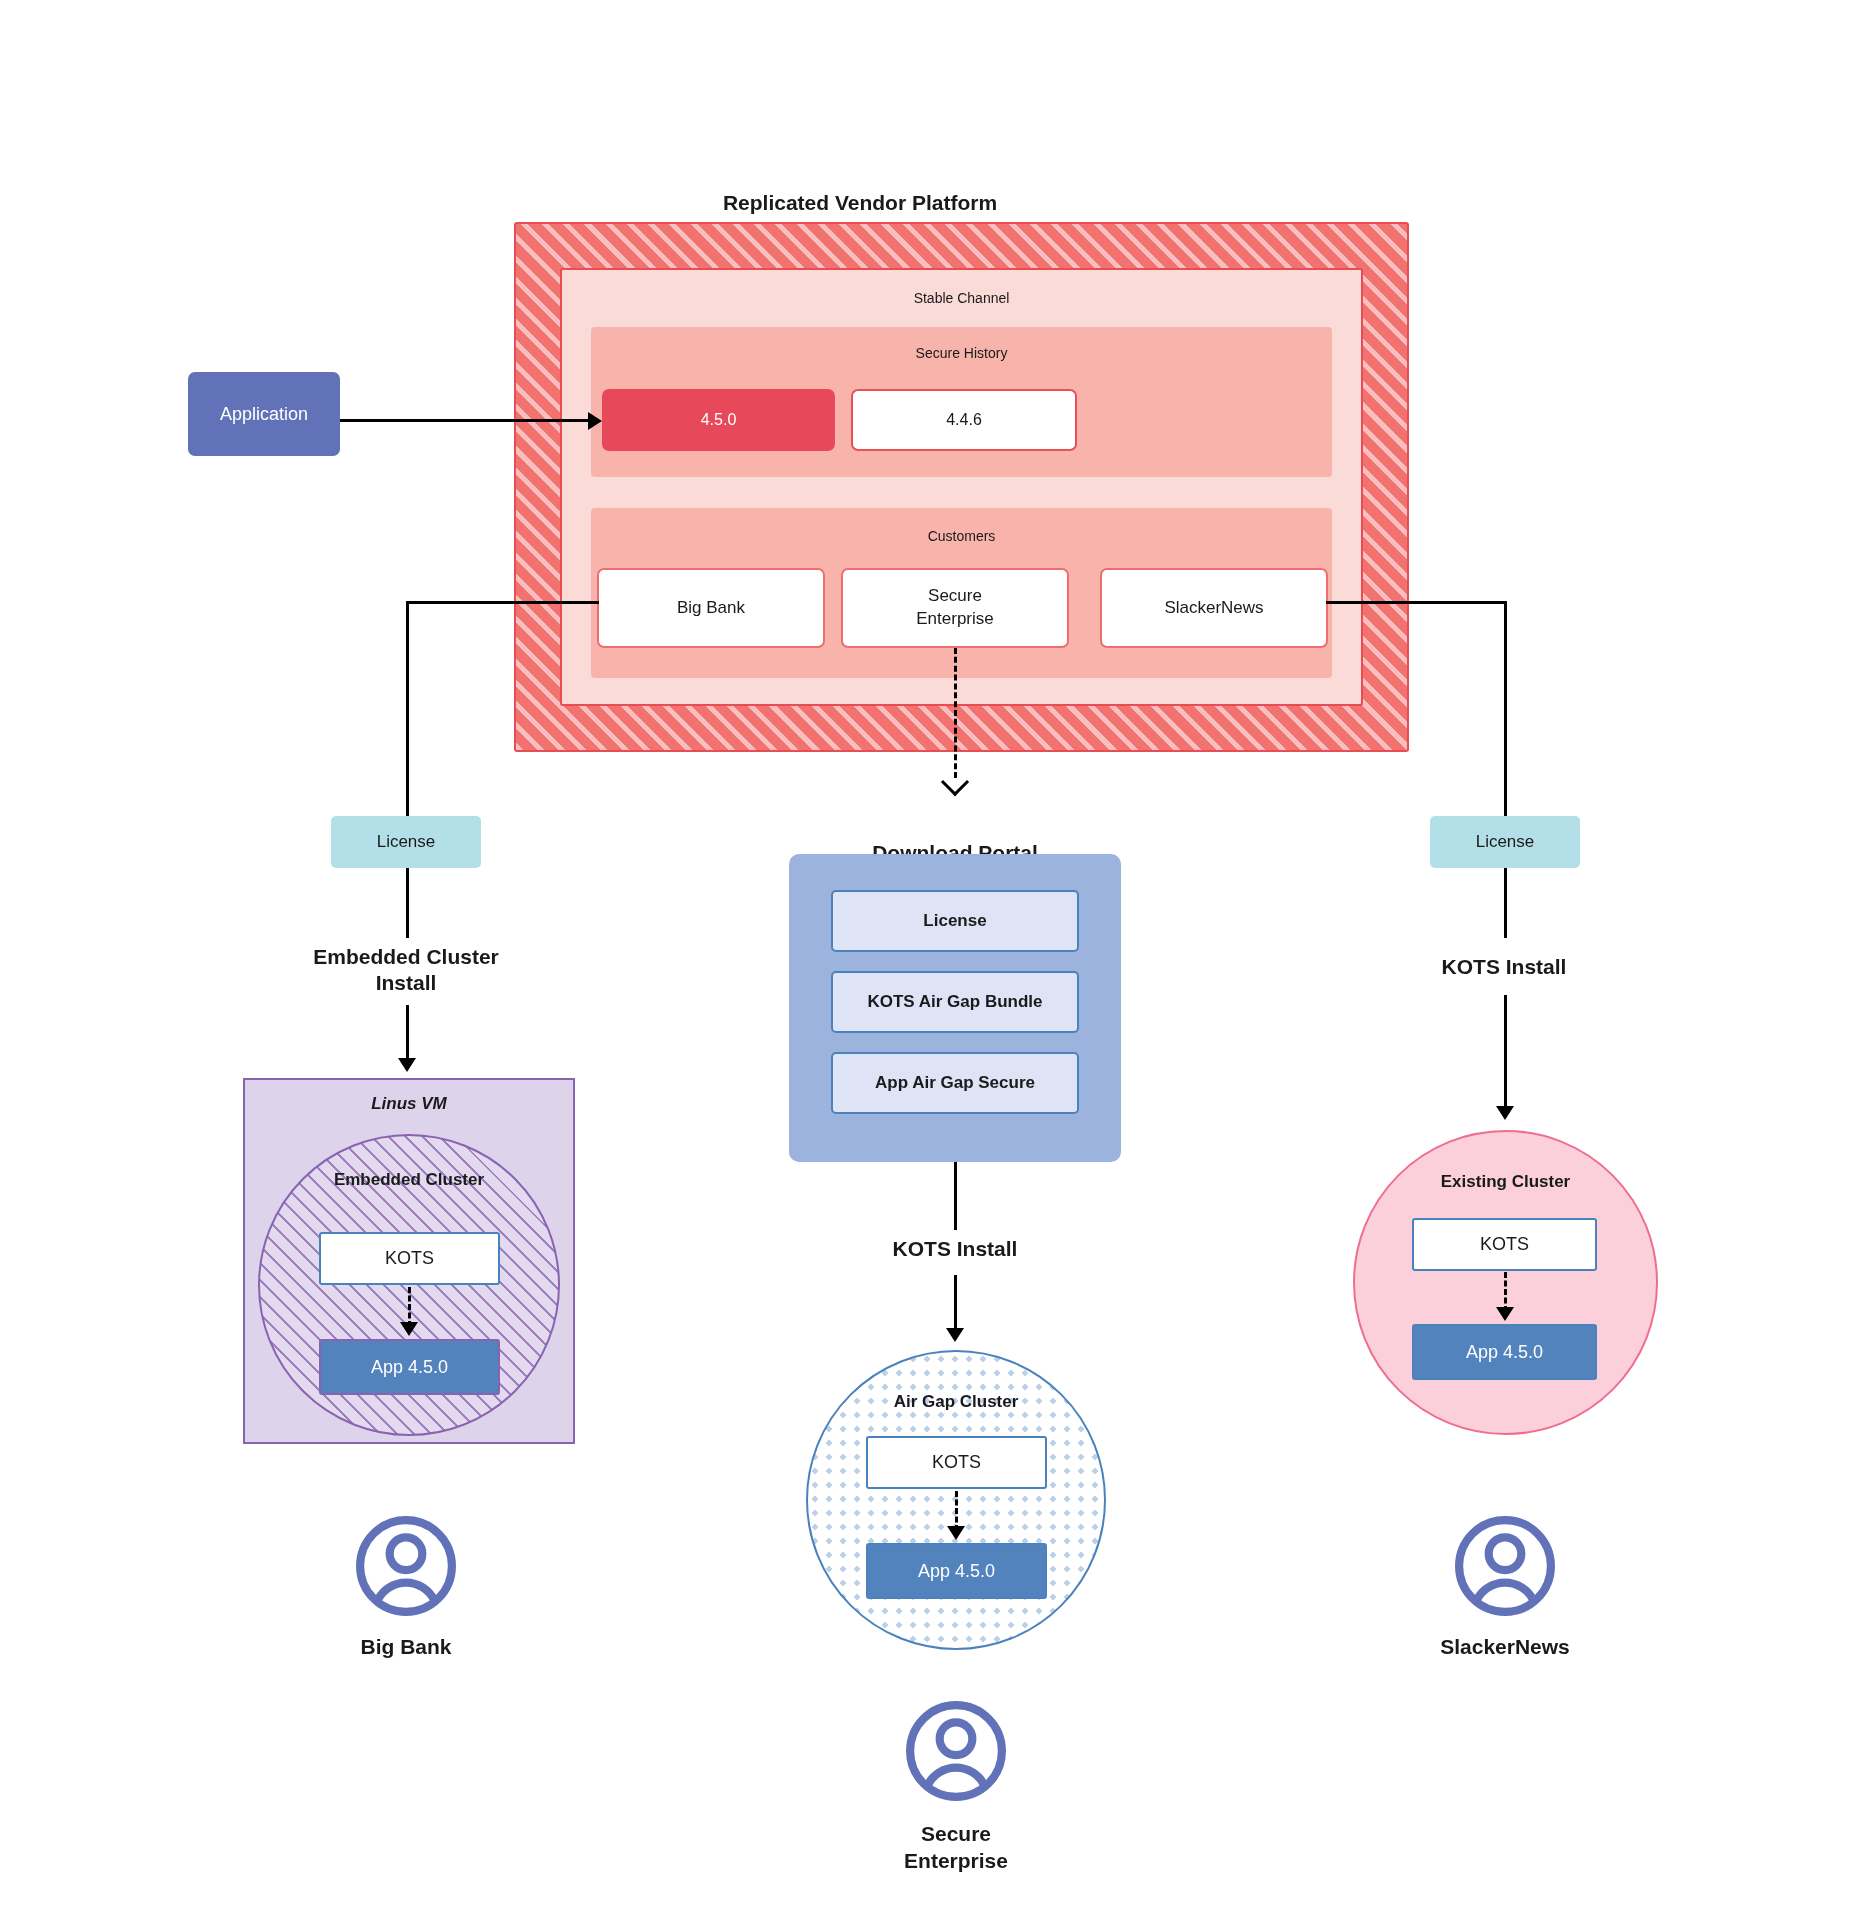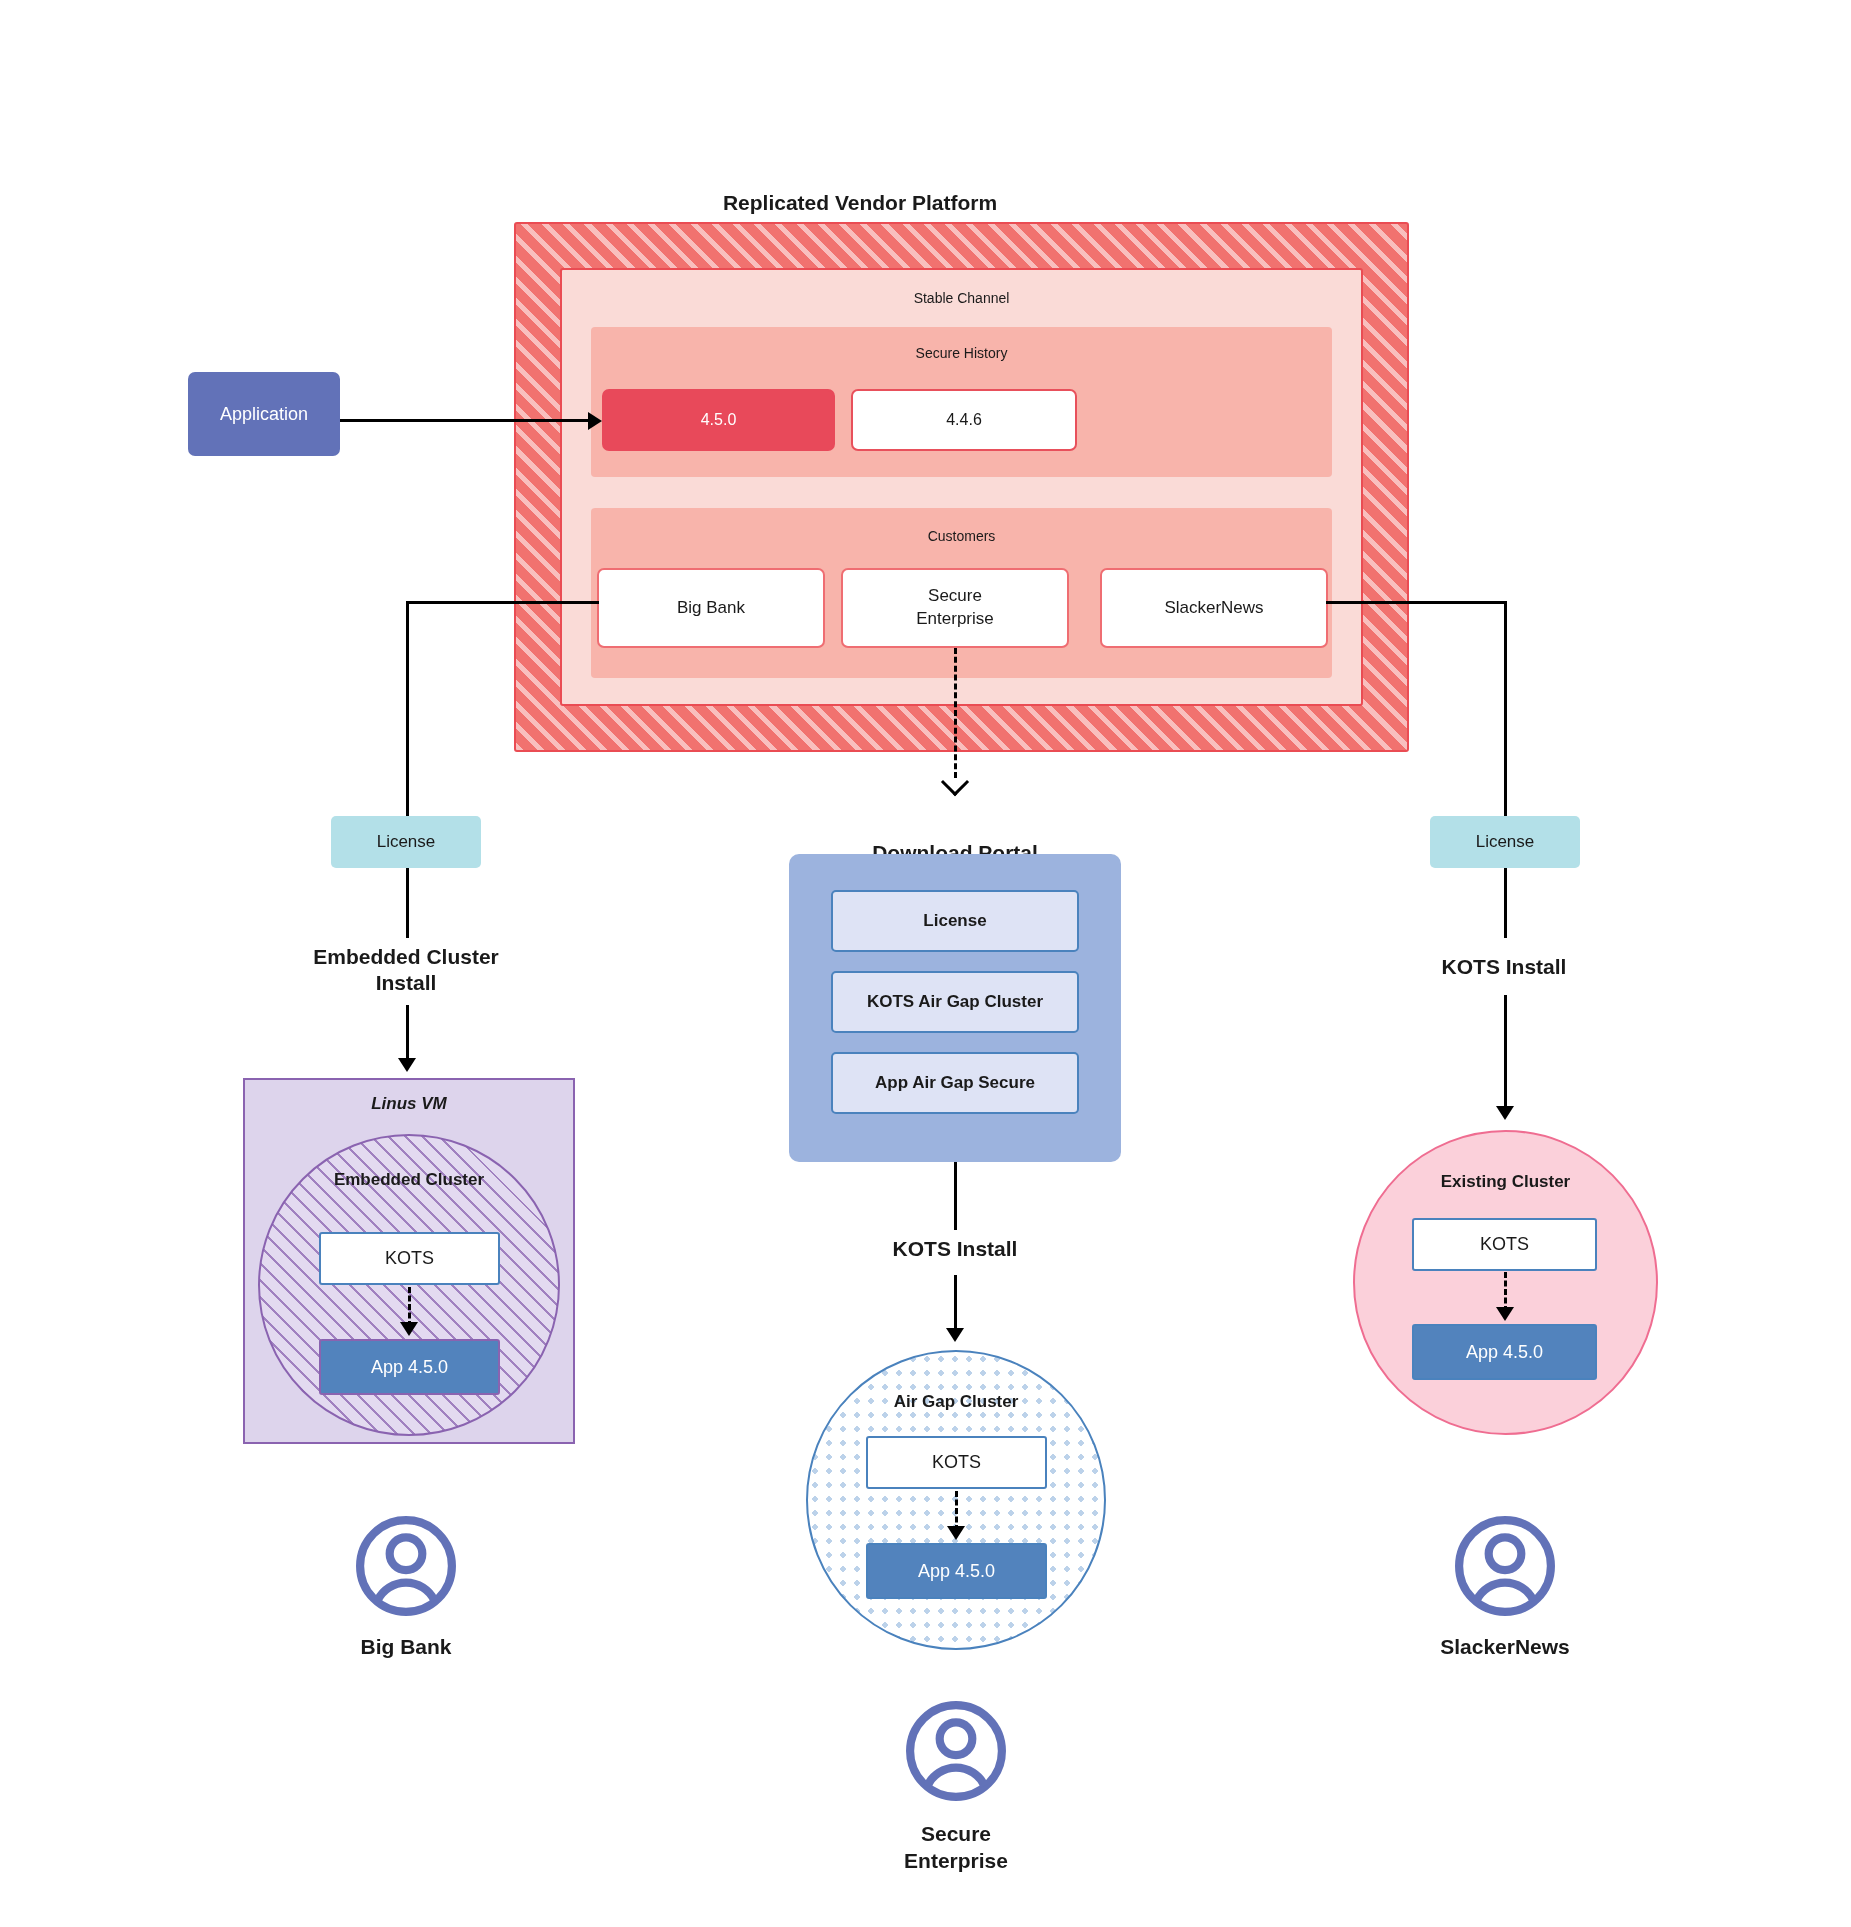--- a/index.html
+++ b/index.html
@@ -132,21 +132,21 @@
   </svg>
 </div>
 <div class="abs ctr cust-name" style="left:280px;top:1630px;width:252px;height:34px;">Big Bank</div>
 
 <div class="abs dash-v" style="left:954px;top:648px;height:130px;"></div>
 <div class="abs chev-d" style="left:945px;top:772px;"></div>
 <div class="abs ctr flow-label" style="left:820px;top:810px;width:270px;height:34px;margin-top:26px;">Download  Portal</div>
 
 <div class="abs" id="portal-box" style="left:789px;top:854px;width:332px;height:308px;"></div>
 <div class="abs ctr portal-item" style="left:831px;top:890px;width:248px;height:62px;">License</div>
-<div class="abs ctr portal-item" style="left:831px;top:971px;width:248px;height:62px;">KOTS Air Gap Cluster</div>
+<div class="abs ctr portal-item" style="left:831px;top:971px;width:248px;height:62px;">KOTS Air Gap Bundle</div>
 <div class="abs ctr portal-item" style="left:831px;top:1052px;width:248px;height:62px;">App Air Gap Secure</div>
 
 <div class="abs ln vln" style="left:954px;top:1162px;height:68px;"></div>
 <div class="abs ctr flow-label" style="left:840px;top:1232px;width:230px;height:34px;">KOTS Install</div>
 <div class="abs ln vln" style="left:954px;top:1275px;height:57px;"></div>
 <div class="abs arrow-d" style="left:946px;top:1328px;"></div>
 
 <div class="abs" id="airgap-circle" style="left:806px;top:1350px;width:300px;height:300px;">
   <div class="ctr circle-label" style="width:100%;height:60px;margin-top:20px;">Air Gap Cluster</div>
 </div>

